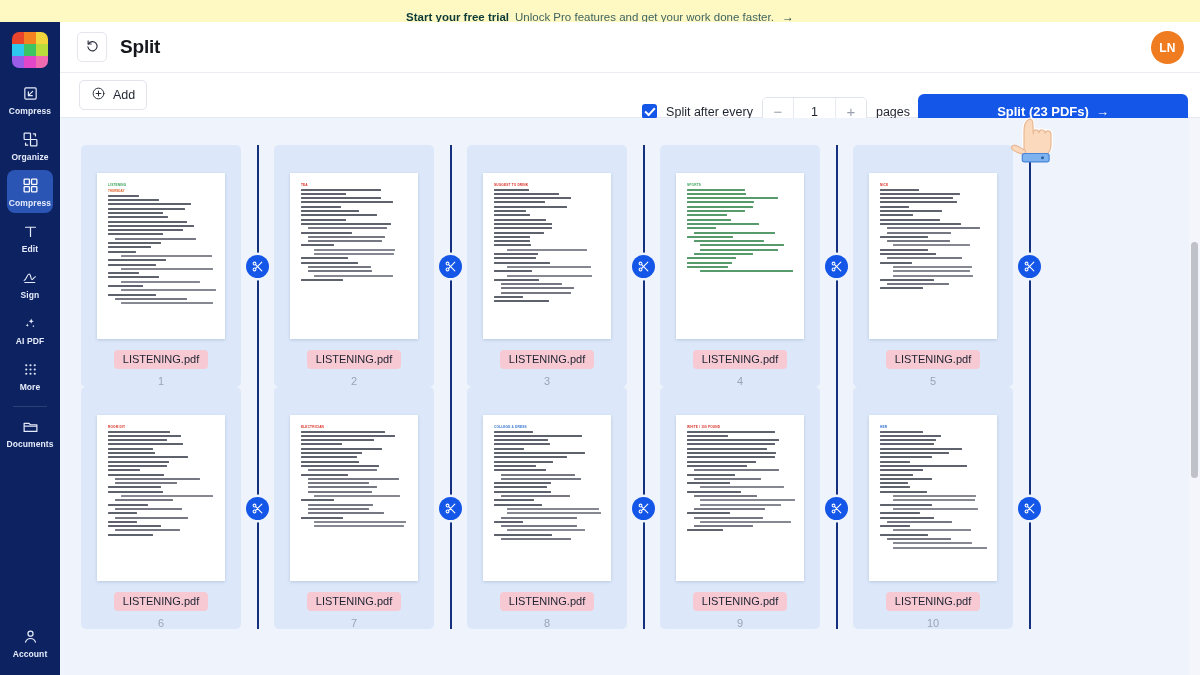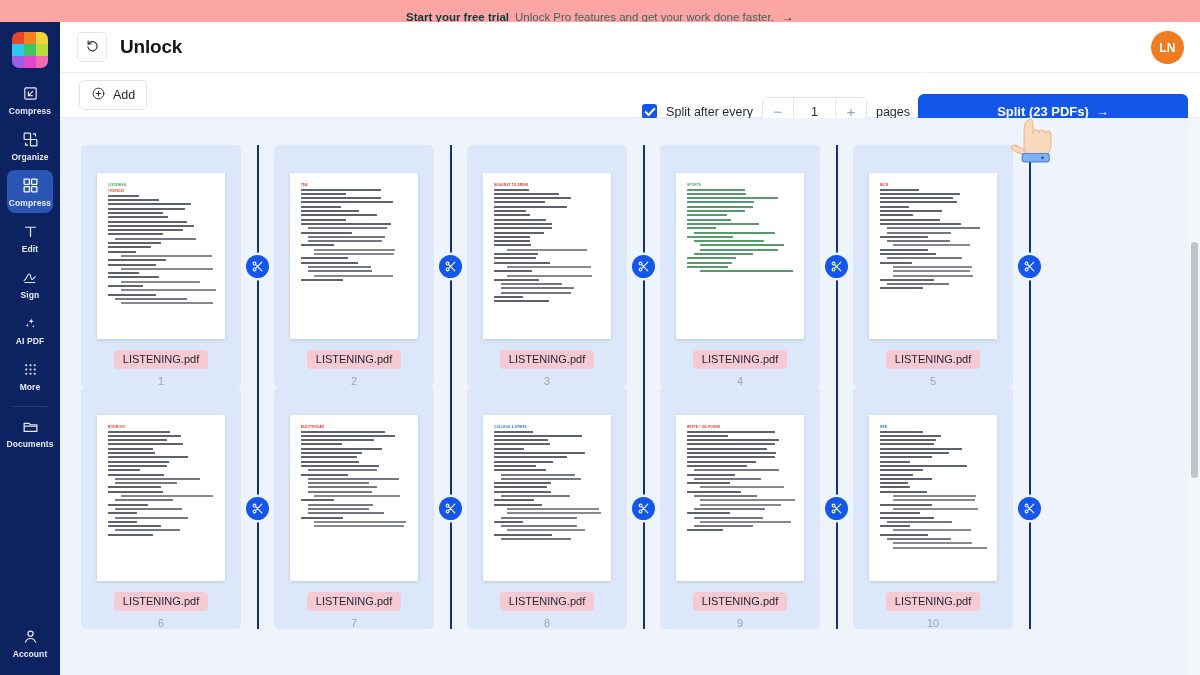--- a/index.html
+++ b/index.html
@@ -7,21 +7,21 @@
     width: 1200px; height: 675px;
     font-family: "Liberation Sans", sans-serif;
     overflow: hidden;
     background: #eef3fc;
   }
 
   
   #promo-banner {
     position: absolute; top: 0; left: 0;
     width: 1200px; height: 34px;
-    background: #fca5a5;
+    background: #fef9c3;
     display: flex; align-items: center; justify-content: center;
     gap: 6px;
     font-size: 11.5px; color: #2a4f4d;
   }
   #promo-banner .strong { font-weight: 700; color: #0d3b39; }
   #promo-banner .muted { color: #3f6361; }
   #promo-banner .arrow { color: #0d3b39; font-size: 12px; margin-left: 2px; }
 
   
   #sidebar {
@@ -360,21 +360,21 @@
 
 <div id="header">
   <div id="undo-button">
     <span>
       <svg width="15" height="15" viewBox="0 0 24 24" fill="none" stroke="#2a2f3a" stroke-width="1.8" stroke-linecap="round">
         <path d="M5.5 9.5A7.4 7.4 0 1 1 4.6 14"></path>
           <path d="M5 4.6v5h5"></path>
       </svg>
     </span>
   </div>
-  <div id="page-title">Unlock</div>
+  <div id="page-title">Split</div>
   <div id="avatar">LN</div>
 </div>
 
 <div id="toolbar">
   <div class="tb-btn" id="btn-add">
     <span>
       <svg width="15" height="15" viewBox="0 0 24 24" fill="none" stroke="#2a2f3a" stroke-width="1.6" stroke-linecap="round">
         <circle cx="12" cy="12" r="8.6"></circle>
           <path d="M12 8.2v7.6M8.2 12h7.6"></path>
       </svg>

